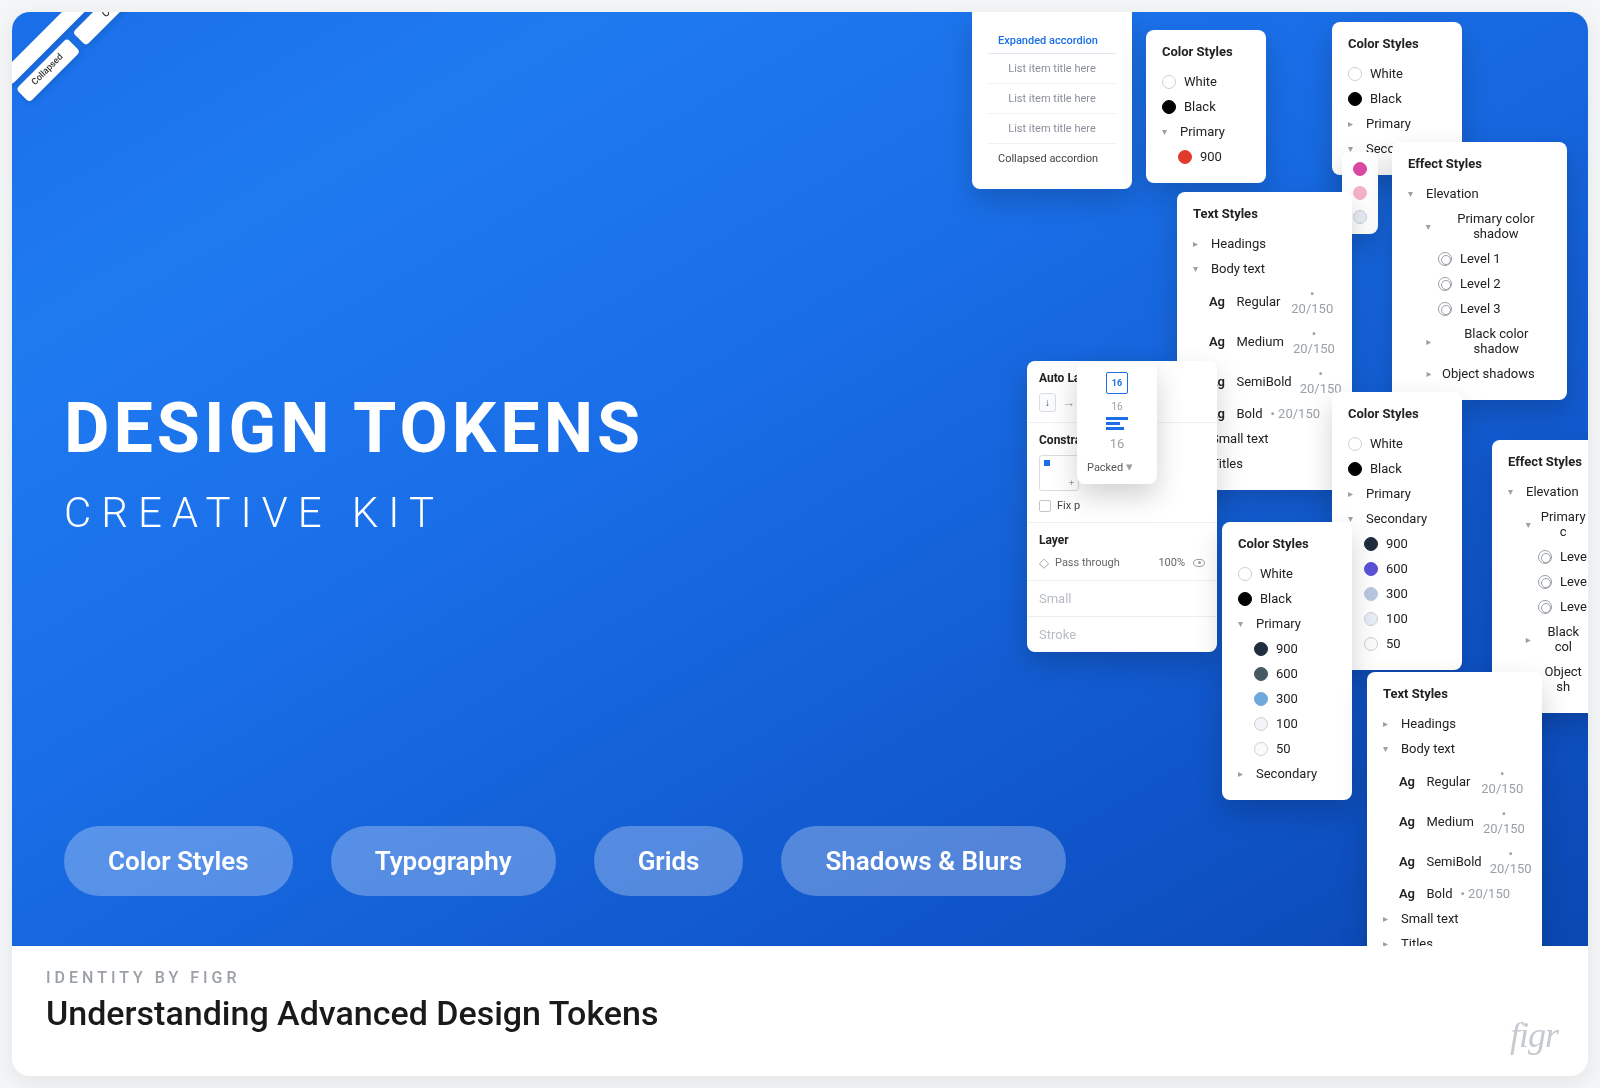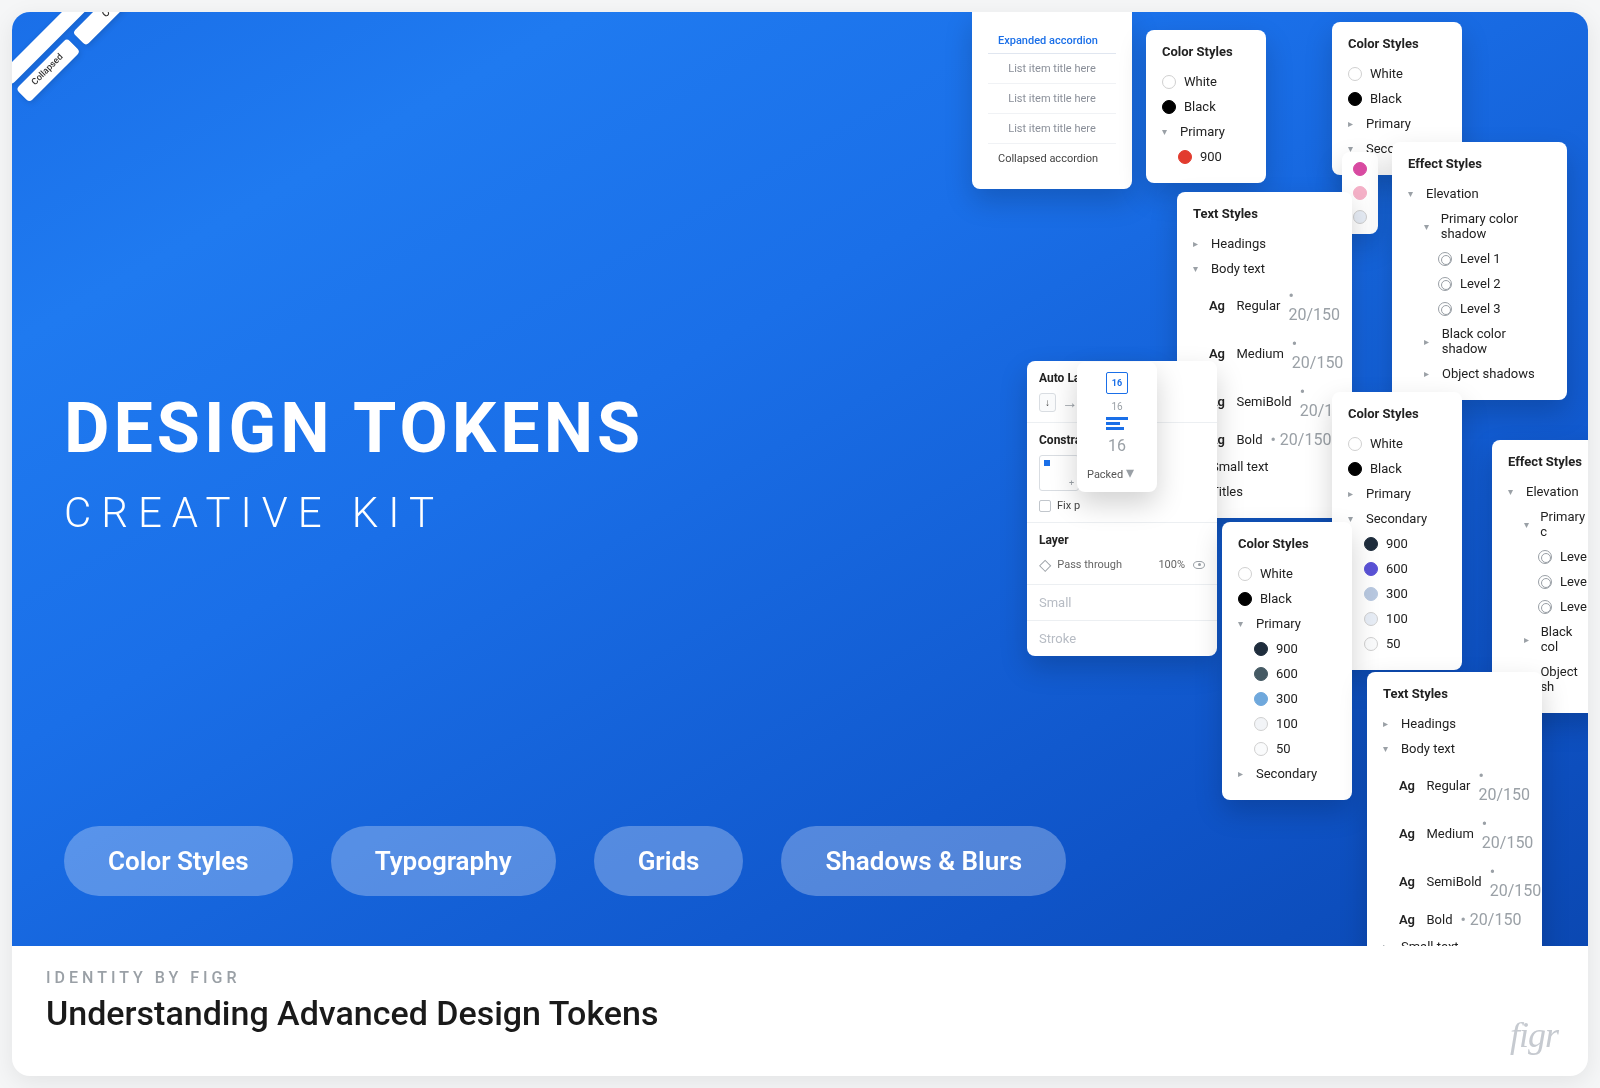--- a/index.html
+++ b/index.html
@@ -97,21 +97,21 @@
     border-radius: 8px;
     box-shadow: 0 12px 28px rgba(0,0,0,.18);
     font-size: 13px;
     color: #222;
     padding: 14px 16px;
   }
   .card-title { font-weight: 700; font-size: 13px; margin-bottom: 10px; }
   .row { display: flex; align-items: center; gap: 8px; padding: 5px 0; font-size: 13px; }
   .swatch { width: 14px; height: 14px; border-radius: 50%; border: 1px solid #d0d0d0; flex: 0 0 14px; }
   .caret { color: #9aa0a6; font-size: 10px; display: inline-block; width: 10px; }
-  .muted { color: #9aa0a6; font-size: 16px; }
+  .muted { color: #9aa0a6; font-size: 13px; }
   .ag { font-weight: 600; margin-right: 4px; letter-spacing: -.3px; }
   .stroke-icon { width: 14px; height: 14px; border: 1px solid #9aa0a6; border-radius: 50%; display: inline-block; flex: 0 0 14px; position: relative; }
   .stroke-icon:after { content:""; position:absolute; width:8px; height:8px; border:1px solid #9aa0a6; border-radius:50%; top:2px; left:2px; }
 
   
   .accordion {
     top: 0; left: 960px; width: 160px;
     border-radius: 0 0 8px 8px;
     padding: 16px;
     font-size: 11px;
@@ -150,21 +150,21 @@
     position: relative;
   }
   .footer .eyebrow { color: #9aa0a6; font-size: 16px; letter-spacing: 4px; font-weight: 500; }
   .footer .title { font-size: 34px; font-weight: 500; color: #1a1a1a; margin-top: 6px; }
   .figr {
     position: absolute; right: 30px; bottom: 20px;
     color: #c6cad0; font-size: 36px; font-weight: 400; font-style: italic; letter-spacing: -1px;
     font-family: Georgia, serif;
   }
 
-  .indent { margin-left: 16px; }
+  .indent { margin-left: 16px; text-align: center; }
   .checkbox { width:12px; height:12px; border:1px solid #c1c6cc; border-radius:2px; display:inline-block; }
   .eye-icon { width:12px; height:8px; border:1px solid #9aa0a6; border-radius:50%/60%; display:inline-block; position:relative;}
   .eye-icon:after { content:""; width:3px; height:3px; background:#9aa0a6; border-radius:50%; position:absolute; top:1.5px; left:3.5px;}
   .arrow-down { font-size:11px; }
 </style>
 </head>
 <body>
 
 <div class="outer">
   <div class="hero">

